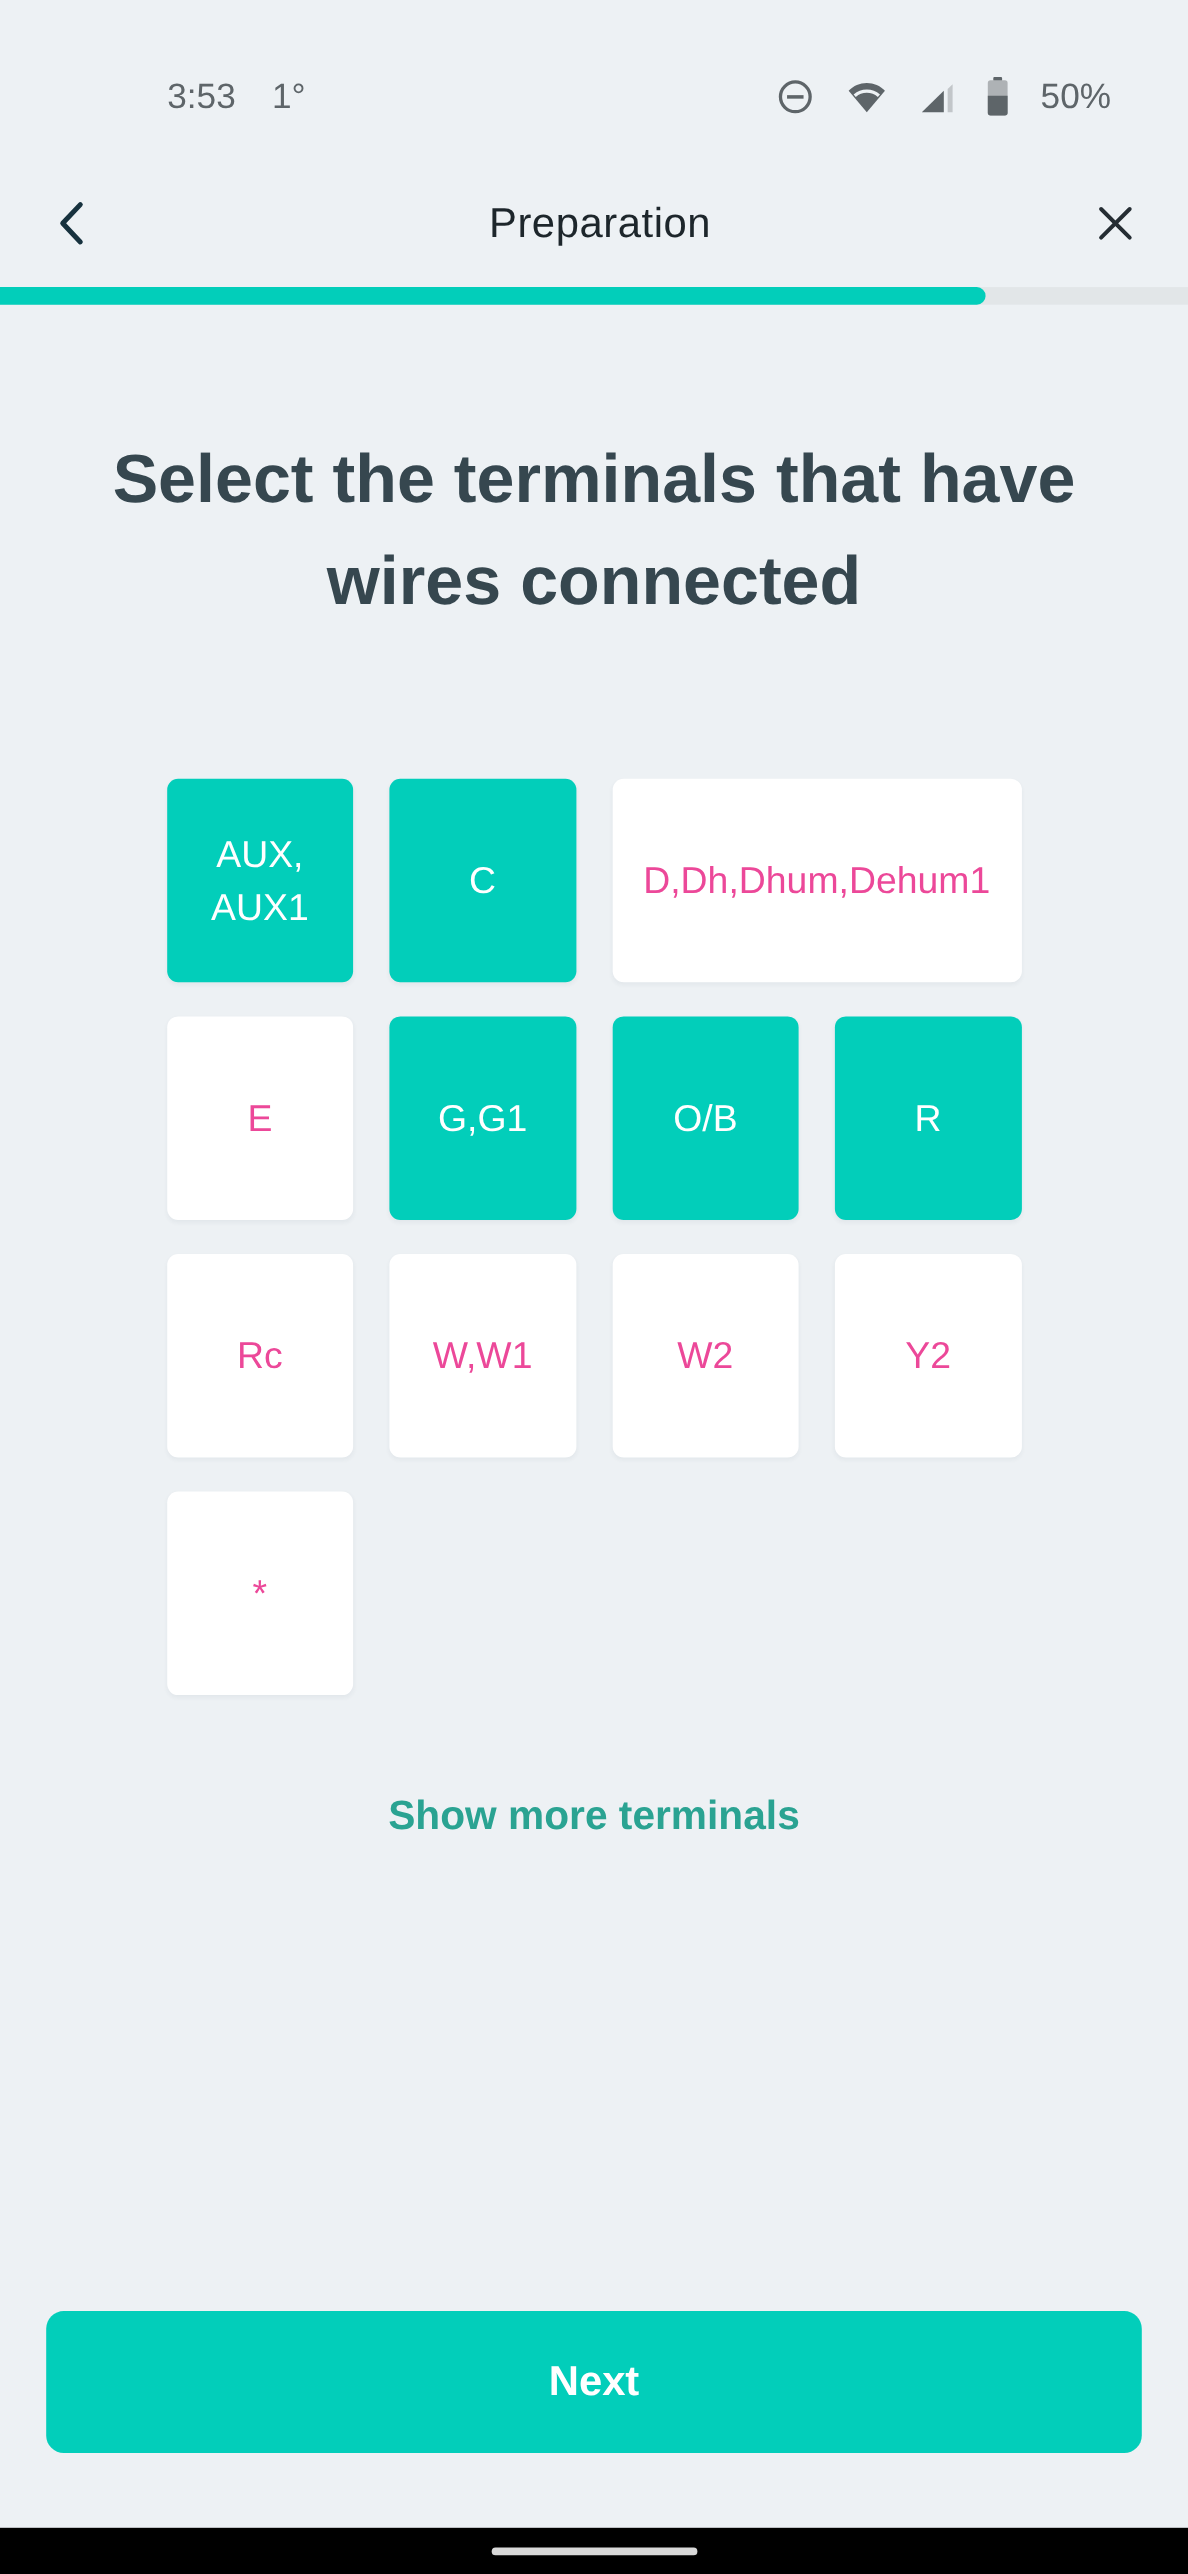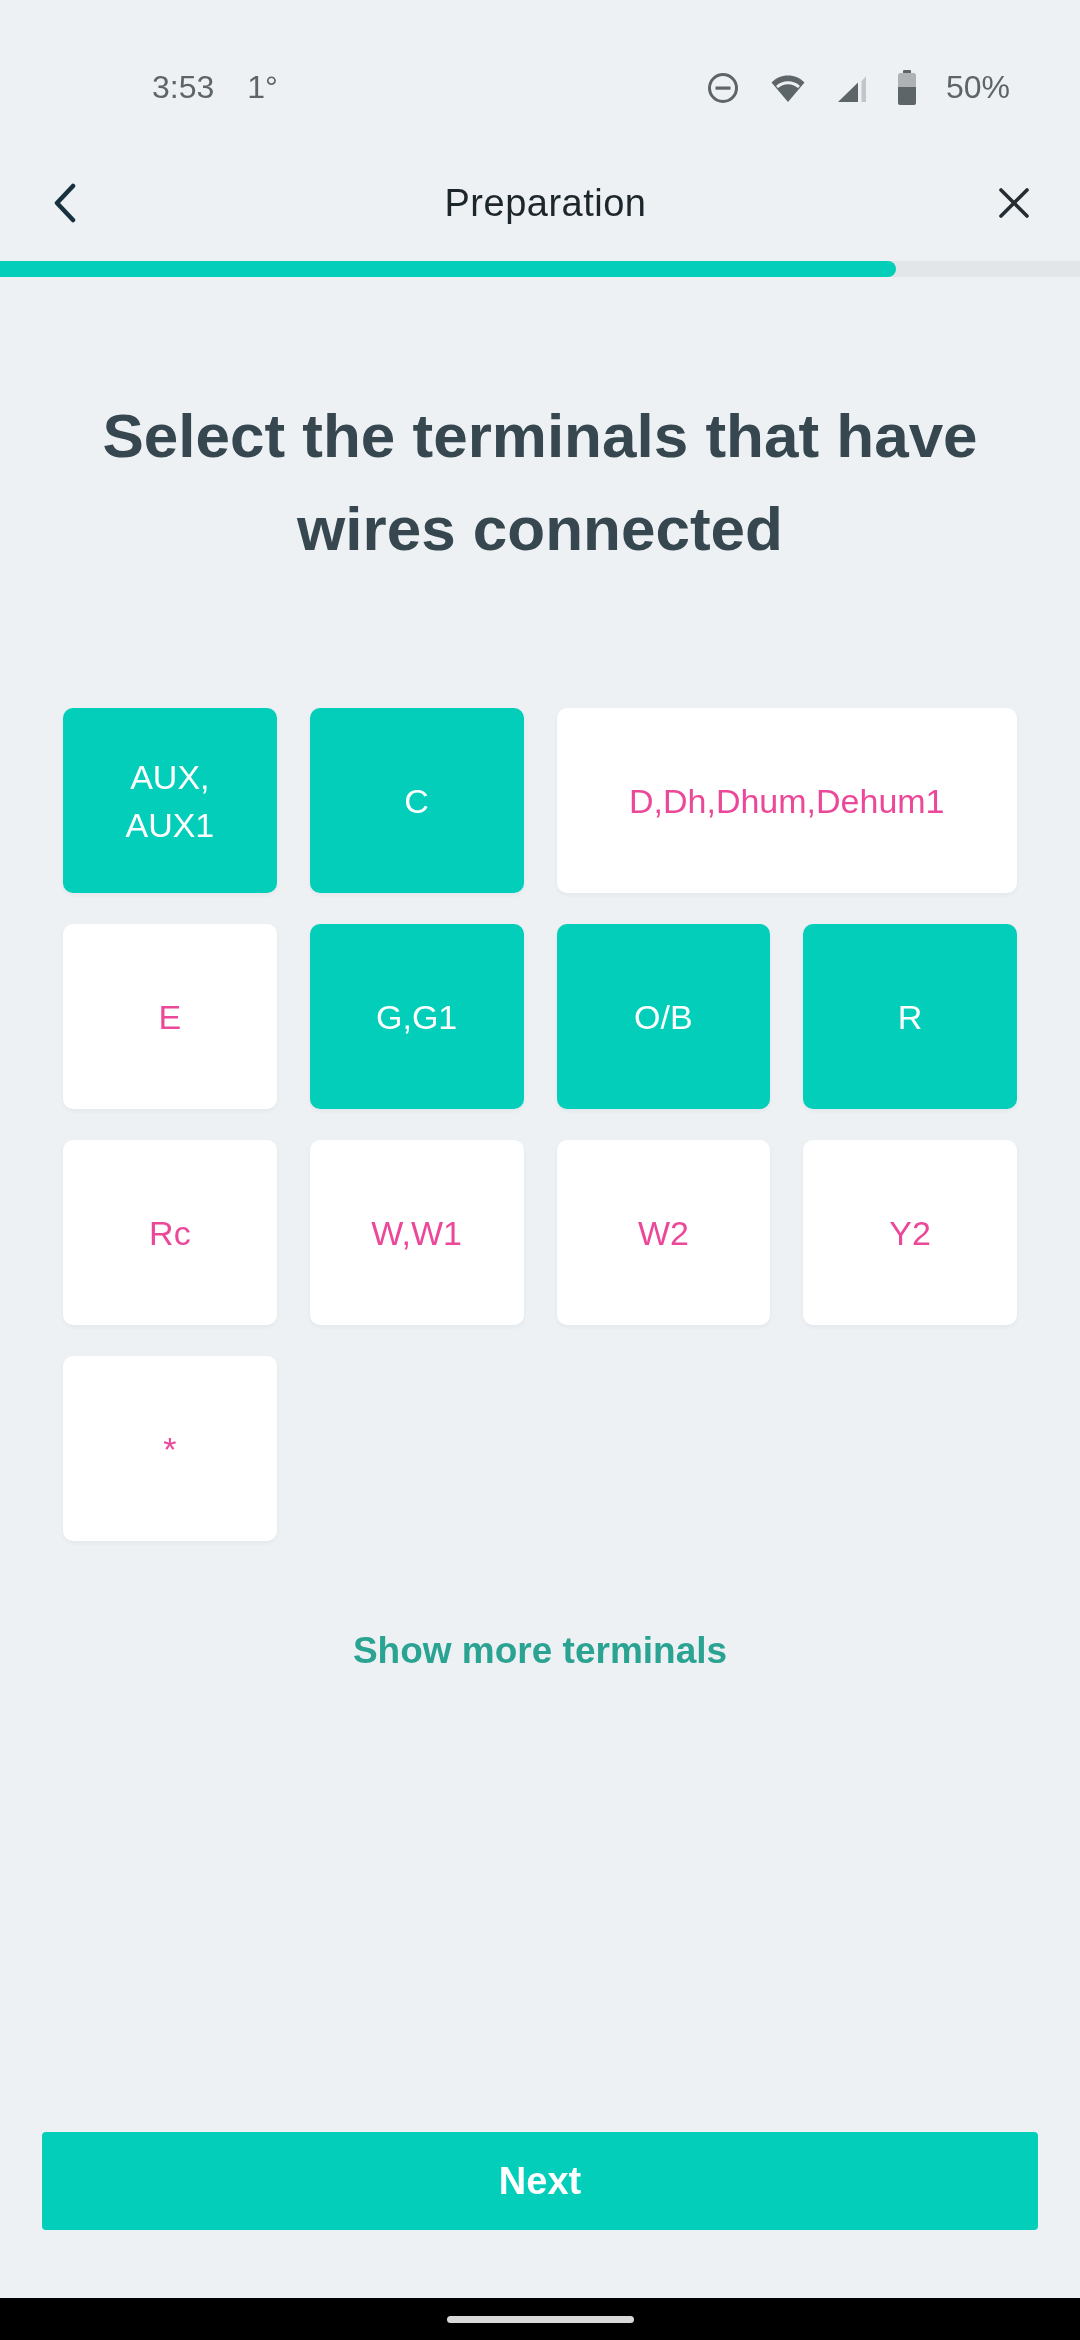--- a/index.html
+++ b/index.html
@@ -64,21 +64,21 @@
     max-width: 880px;
     text-align: center;
     font-size: 62px;
     line-height: 93px;
     font-weight: 700;
     color: #36474f;
   }
 
   
   .grid {
-    width: 954px;
+    width: 777px;
     margin: 133px auto 0;
     display: grid;
     grid-template-columns: repeat(4, 1fr);
     grid-auto-rows: 185px;
     gap: 31px 33px;
   }
   .terminal {
     border: none;
     border-radius: 10px;
     background: #ffffff;
@@ -108,23 +108,23 @@
     font-weight: 700;
     color: #2aa392;
     line-height: 50px;
   }
 
   
   .next {
     position: absolute;
     left: 42px; right: 42px;
     bottom: 110px;
-    height: 98px;
+    height: 129px;
     border: none;
-    border-radius: 4px;
+    border-radius: 16px;
     background: #02ceba;
     color: #ffffff;
     font-family: "Liberation Sans", sans-serif;
     font-size: 38px;
     font-weight: 700;
     cursor: pointer;
   }
   .navbar {
     position: absolute;
     left: 0; right: 0; bottom: 0;

